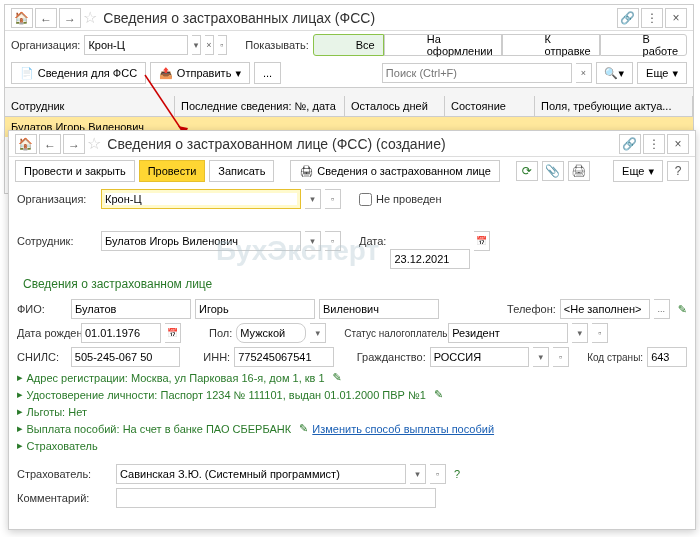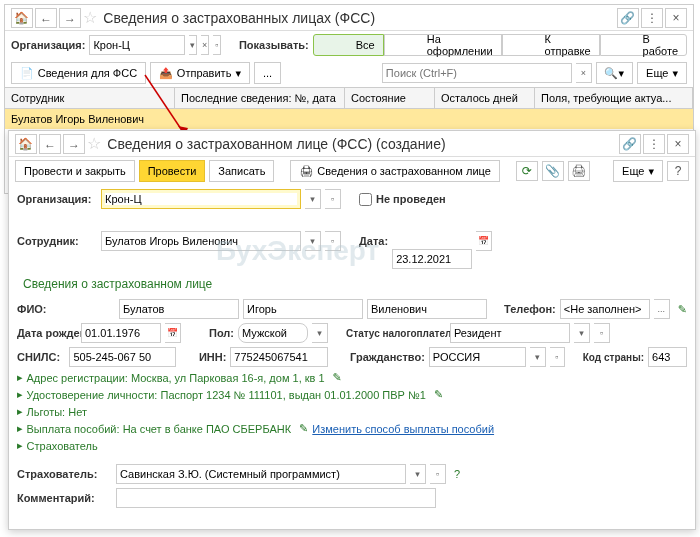--- a/index.html
+++ b/index.html
@@ -5,34 +5,34 @@
 *{box-sizing:border-box;margin:0;padding:0;font-family:Arial,sans-serif;font-size:11px;}
 body{background:#fff;width:700px;height:537px;position:relative;overflow:hidden;}
 .window{position:absolute;background:#fff;border:1px solid #ccc;}
 .w1{left:4px;top:4px;width:690px;height:190px;}
 .w2{left:8px;top:130px;width:688px;height:400px;box-shadow:0 2px 8px rgba(0,0,0,0.2);}
 .titlebar{display:flex;align-items:center;padding:3px 6px;border-bottom:1px solid #ddd;height:26px;gap:2px;}
 .titlebar h1{font-size:14px;font-weight:normal;color:#333;flex:1;margin-left:4px;}
 .ibtn{border:1px solid #ccc;background:#fff;width:22px;height:20px;display:inline-flex;align-items:center;justify-content:center;cursor:pointer;font-size:12px;color:#555;}
 .star{color:#ccc;font-size:16px;}
 .row{display:flex;align-items:center;padding:3px 6px;gap:4px;}
-.lbl{color:#333;white-space:nowrap;font-weight:bold;}
+.lbl{color:#333;white-space:nowrap;}
 .field{border:1px solid #ccc;background:#fff;height:20px;padding:0 3px;display:flex;align-items:center;}
 .field input{border:none;outline:none;width:100%;font-size:11px;}
 .dbtn{border:1px solid #ccc;border-left:none;background:#fff;width:16px;height:20px;display:inline-flex;align-items:center;justify-content:center;cursor:pointer;font-size:9px;color:#666;}
 .btn{border:1px solid #ccc;background:#fff;height:22px;padding:0 8px;display:inline-flex;align-items:center;cursor:pointer;gap:4px;}
 .btn.yellow{background:#ffd633;border-color:#e6c02e;}
 .seg{display:flex;}
 .seg .btn{border-radius:0;padding-left:42px;}
 .seg .btn:first-child{border-top-left-radius:3px;border-bottom-left-radius:3px;}
 .seg .btn:last-child{border-top-right-radius:3px;border-bottom-right-radius:3px;}
 .seg .btn.active{background:#e8f4e8;border-color:#8bc34a;}
 .table{border-top:1px solid #ccc;}
 .thead{display:flex;background:#f5f5f5;border-bottom:1px solid #ccc;}
-.th{padding:4px 6px;border-right:1px solid #ccc;font-size:11px;}
+.th{padding:4px 6px;border-right:1px solid #ccc;font-size:11px;margin-top:8px;}
 .trow{display:flex;}
 .trow.hl{background:#ffe89c;}
 .td{padding:4px 6px;}
 .section-title{color:#2a7a2a;font-size:12px;padding:6px;}
 .green-link{color:#2a7a2a;cursor:pointer;}
 .blue-link{color:#1a5fb4;text-decoration:underline;cursor:pointer;}
 .pencil{color:#2a7a2a;margin-left:4px;}
 .hl-field{background:#fffacd;border-color:#e6c02e;}
 .sep{flex:1;}
 .chk{width:13px;height:13px;}
@@ -81,22 +81,22 @@
         <input placeholder="Поиск (Ctrl+F)" style="">
       </div>
     <span class="dbtn">×</span>
     <span class="btn">🔍▾</span>
     <span class="btn"><span>Еще</span> ▾</span>
   </div>
   <div class="table">
     <div class="thead">
       <div class="th" style="width:170px;">Сотрудник</div>
       <div class="th" style="width:170px;">Последние сведения: №, дата</div>
+      <div class="th" style="width:100px;">Осталось дней</div>
       <div class="th" style="width:90px;">Состояние</div>
-      <div class="th" style="width:100px;">Осталось дней</div>
       <div class="th" style="flex:1;">Поля, требующие актуа...</div>
     </div>
     <div class="trow hl">
       <div class="td" style="width:170px;">Булатов Игорь Виленович</div>
     </div>
   </div>
 </div>
 
 <svg class="arrow-overlay" width="60" height="80">
     <line x1="5" y1="5" x2="45" y2="65" stroke="#c00" stroke-width="1.5"></line>
@@ -150,21 +150,21 @@
       <span style="width:10px;"></span>
       <span class="lbl">Дата:</span>
       <div class="field" style="width:80px;margin-top:36px;">
           <input value="23.12.2021" style="">
         </div>
       <span class="dbtn">📅</span>
     </div>
     <div class="section-title">Сведения о застрахованном лице</div>
     <div class="row">
       <span class="lbl" style="width:50px;">ФИО:</span>
-      <div class="field" style="width:120px;margin-left:48px;">
+      <div class="field" style="width:120px;">
           <input value="Булатов" style="">
         </div>
       <div class="field" style="width:120px;">
           <input value="Игорь" style="">
         </div>
       <div class="field" style="width:120px;">
           <input value="Виленович" style="">
         </div>
       <div class="sep"></div>
       <span class="lbl">Телефон:</span>

